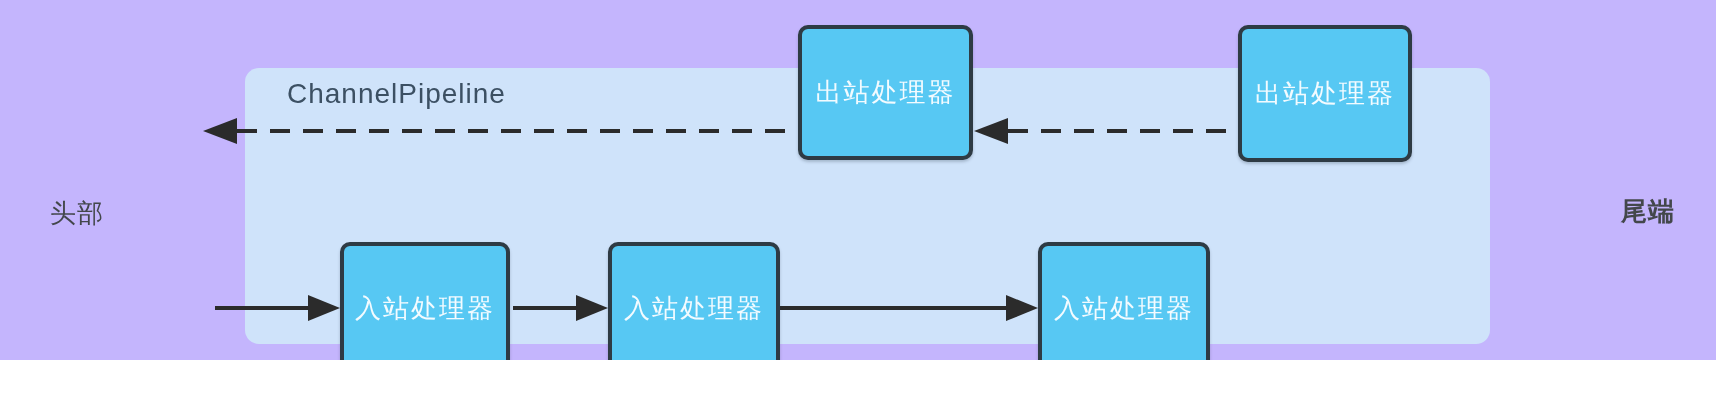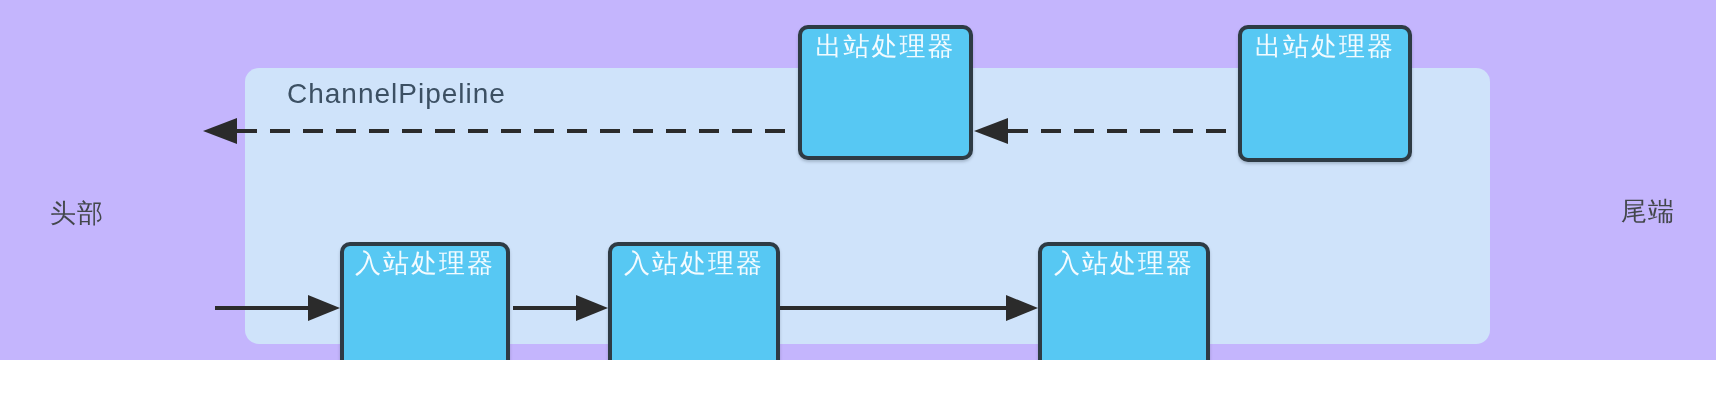--- a/index.html
+++ b/index.html
@@ -32,30 +32,30 @@
     letter-spacing: 1px;
     color: #3c5063;
   }
   .side-label {
     position: absolute;
     font-size: 26px;
     color: #43474b;
     letter-spacing: 1px;
   }
   .head-label { left: 50px;  top: 196px; }
-  .tail-label { left: 1621px; top: 194px; }
+  .tail-label { left: 1621px; top: 194px; font-weight: bold; }
 
   .node {
     position: absolute;
     background: #57c8f3;
     border: 4px solid #2e3b44;
     border-radius: 10px;
     box-sizing: border-box;
     display: flex;
-    align-items: flex-start;
+    align-items: center;
     justify-content: center;
     color: #f3fbff;
     font-size: 26px;
     letter-spacing: 2px;
     box-shadow: 0 2px 3px rgba(40,55,70,0.25);
   }
   .out-1 { left: 798px;  top: 25px;  width: 175px; height: 135px; }
   .out-2 { left: 1238px; top: 25px;  width: 174px; height: 137px; }
   .in-1  { left: 340px;  top: 242px; width: 170px; height: 133px; }
   .in-2  { left: 608px;  top: 242px; width: 172px; height: 133px; }

